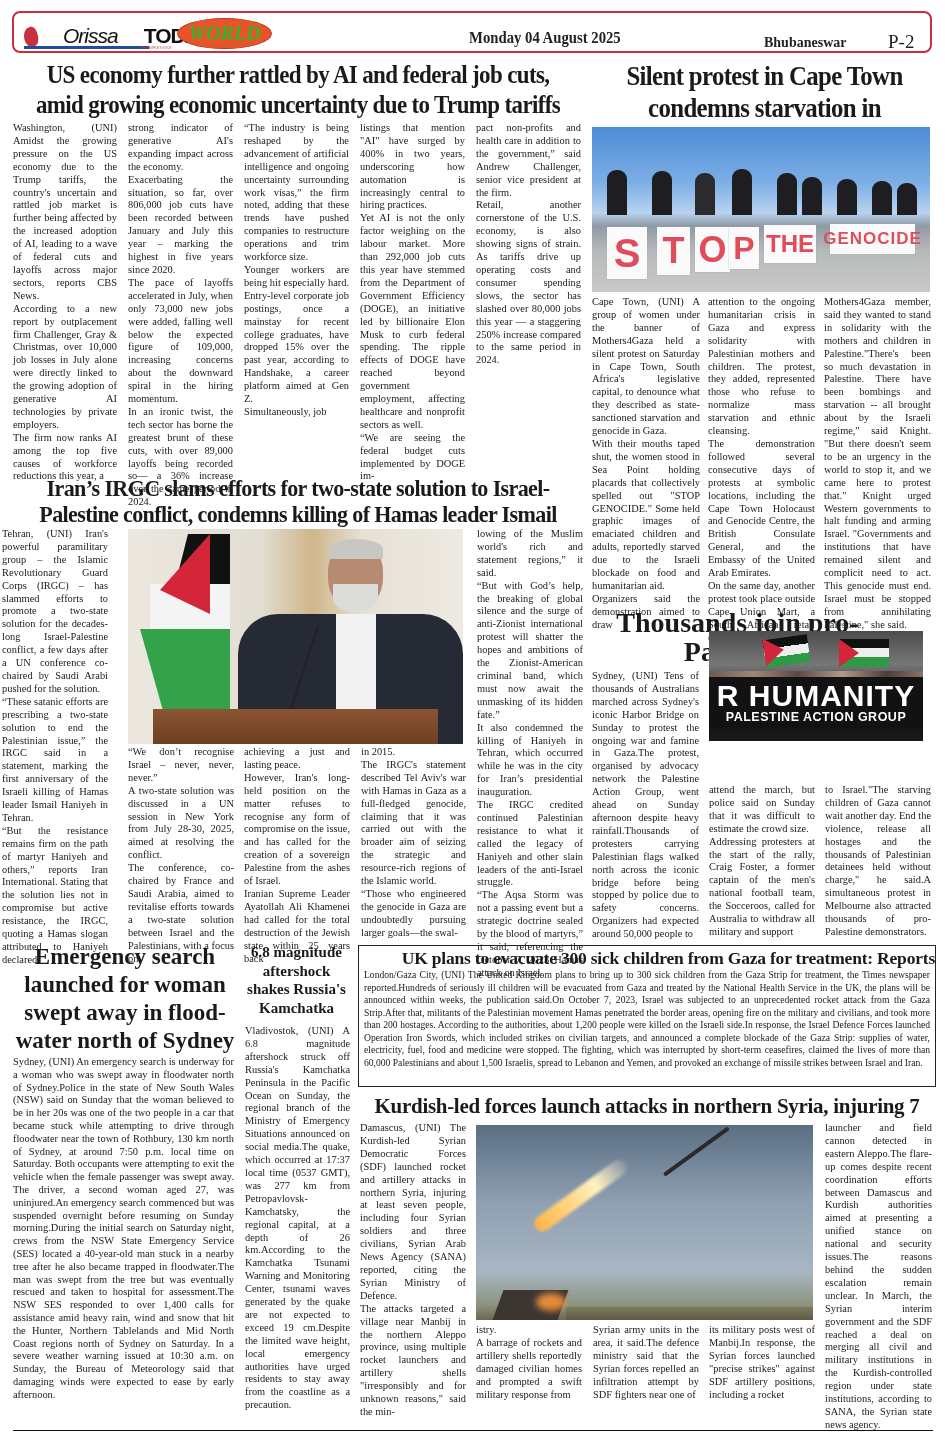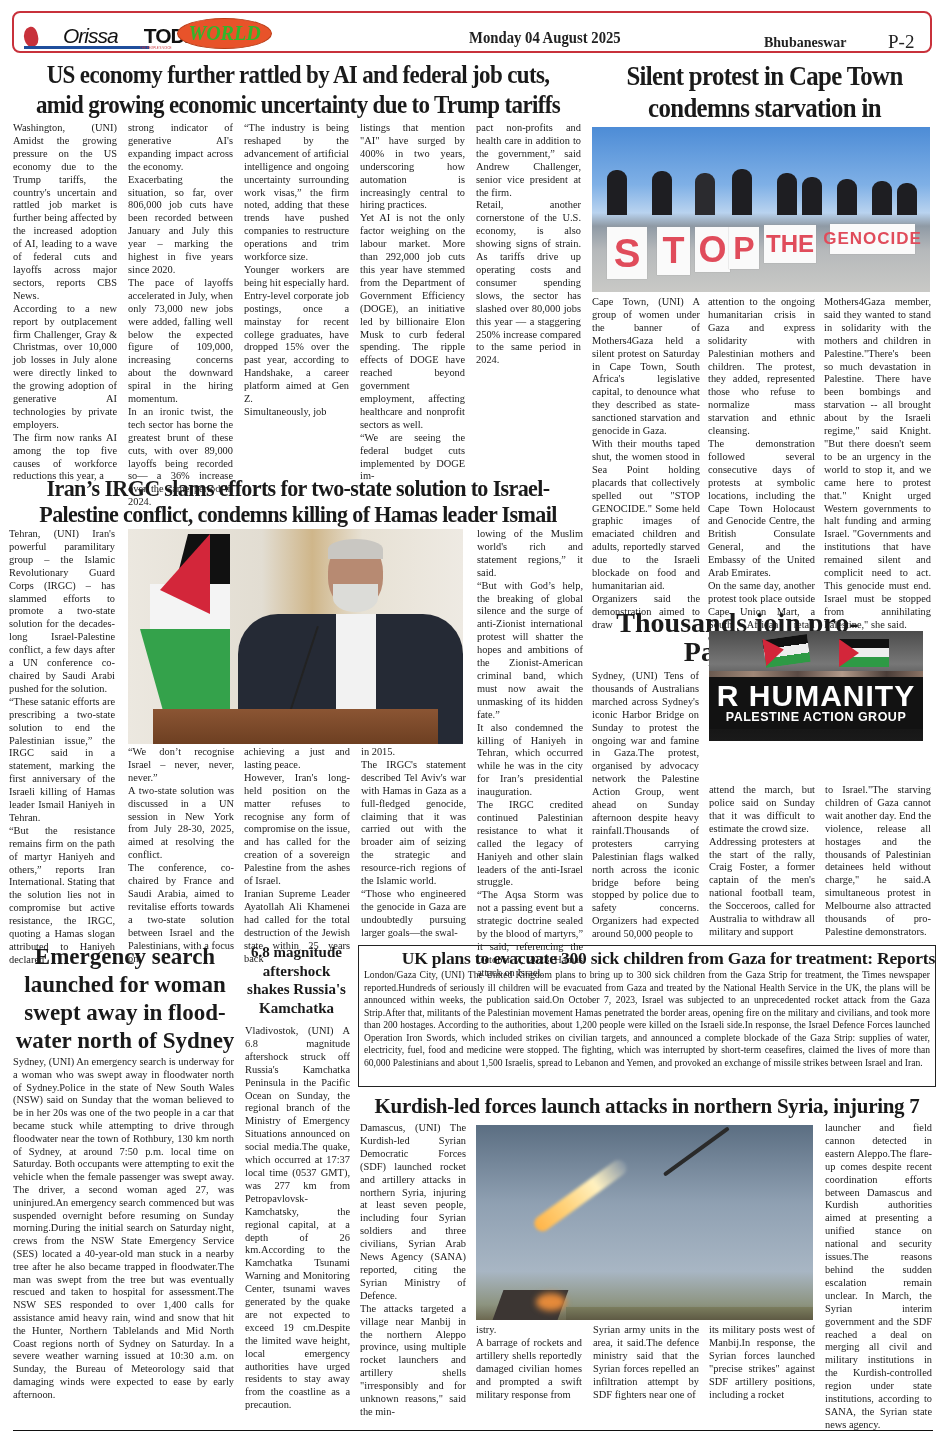--- a/index.html
+++ b/index.html
@@ -134,21 +134,21 @@
   <p>attention to the ongoing humanitarian crisis in Gaza and express solidarity with Palestinian mothers and children. The protest, they added, represented those who refuse to normalize mass starvation and ethnic cleansing.</p>
   <p>The demonstration followed several consecutive days of protests at symbolic locations, including the Cape Town Holocaust and Genocide Centre, the British Consulate General, and the Embassy of the United Arab Emirates.</p>
   <p>On the same day, another protest took place outside Cape Union Mart, a South African retail chain reportedly linked to Israel.</p>
   <p>Irene Knight, a</p>
 </div>
 <div class="abs col" style="left:824px; top:296px; width:107px;">
   <p>Mothers4Gaza member, said they wanted to stand in solidarity with the mothers and children in Palestine."There's been so much devastation in Palestine. There have been bombings and starvation -- all brought about by the Israeli regime," said Knight. "But there doesn't seem to be an urgency in the world to stop it, and we came here to protest that." Knight urged Western governments to halt funding and arming Israel. "Governments and institutions that have remained silent and complicit need to act. This genocide must end. Israel must be stopped from annihilating Palestine," she said.</p>
 </div>
 
 <h1 class="abs hl-big" style="left:8px; top:475px; width:580px; font-size:24px; line-height:26px;">Iran’s IRGC slams efforts for two-state solution to Israel-Palestine conflict, condemns killing of Hamas leader Ismail</h1>
-<div class="abs col" style="left:9px; top:528px; width:106px;">
+<div class="abs col" style="left:2px; top:528px; width:106px;">
   <p>Tehran, (UNI) Iran's powerful paramilitary group – the Islamic Revolutionary Guard Corps (IRGC) – has slammed efforts to promote a two-state solution for the decades-long Israel-Palestine conflict, a few days after a UN conference co-chaired by Saudi Arabi pushed for the solution.</p>
   <p>“These satanic efforts are prescribing a two-state solution to end the Palestinian issue,” the IRGC said in a statement, marking the first anniversary of the Israeli killing of Hamas leader Ismail Haniyeh in Tehran.</p>
   <p>“But the resistance remains firm on the path of martyr Haniyeh and others,” reports Iran International. Stating that the solution lies not in compromise but active resistance, the IRGC, quoting a Hamas slogan attributed to Haniyeh declared</p>
 </div>
 <div class="abs photo han-photo" style="left:128px; top:529px; width:335px; height:215px;">
   <div class="flag" style="left:12px; top:5px; width:90px; height:175px;">
     <div style="position:absolute; left:20px; top:0; width:70px; height:55px; background:#111; clip-path:polygon(40% 0,100% 0,100% 100%,20% 100%);"></div>
     <div style="position:absolute; left:10px; top:50px; width:80px; height:55px; background:#f4f4f4;"></div>
     <div style="position:absolute; left:0; top:95px; width:90px; height:80px; background:#34a24b; clip-path:polygon(0 0,100% 0,100% 100%,25% 100%);"></div>
     <div style="position:absolute; left:20px; top:0; width:50px; height:80px; background:#d3263a; clip-path:polygon(100% 0,100% 100%,0 70%);"></div>

